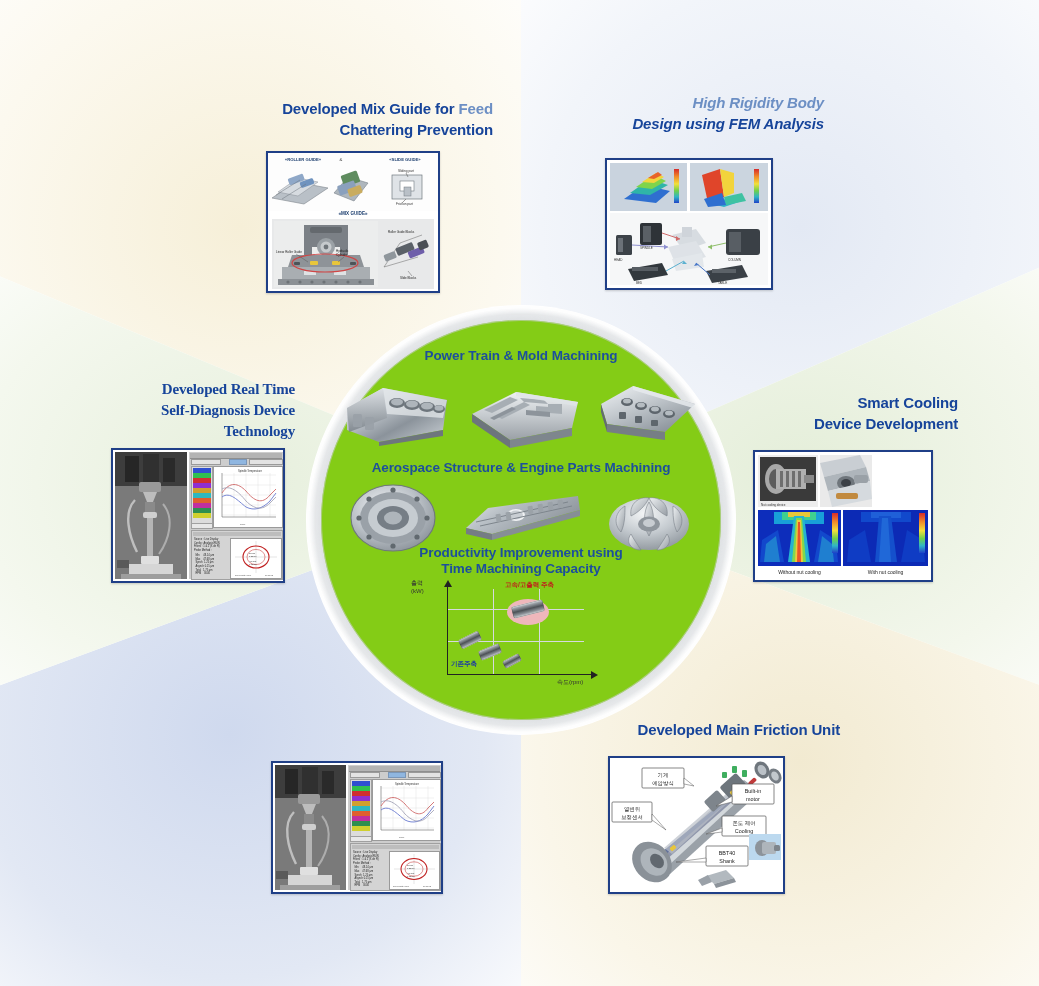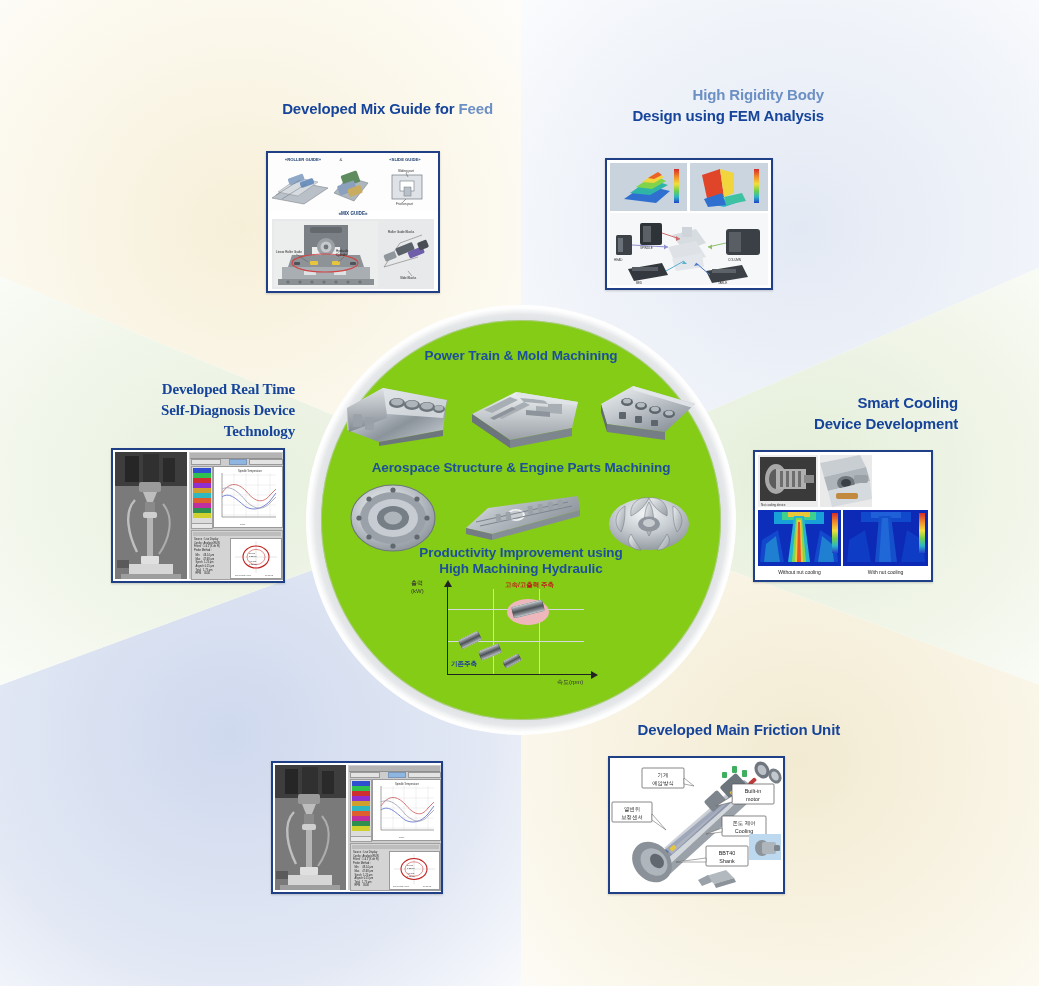--- a/index.html
+++ b/index.html
@@ -317,21 +317,21 @@
               <path d="M52 22 C58 32 58 46 52 56 C46 46 46 32 52 22Z"></path>
             </g>
             <ellipse cx="52" cy="44" rx="11" ry="7.5" fill="#8f969d"></ellipse>
             <ellipse cx="52" cy="43" rx="6" ry="4" fill="#c8cdd2"></ellipse>
           </svg>
         </div>
       </div>
 
       <div class="cc-title t3">
         <div>Productivity Improvement using</div>
-        <div>High Machining Hydraulic</div>
+        <div>Time Machining Capacity</div>
       </div>
 
       <div class="minichart">
         <div class="mc-lbl" style="left:0;top:4px;">출력</div>
         <div class="mc-lbl" style="left:0;top:13px;">(kW)</div>
 
         <div class="mc-axis" style="left:36px;top:12px;width:1.4px;height:88px;"></div>
         <div class="mc-axis" style="left:36px;top:99px;width:146px;height:1.4px;"></div>
 
         <div class="abs" style="left:33px;top:5px;width:0;height:0;border-left:4px solid transparent;border-right:4px solid transparent;border-bottom:7px solid #222;"></div>
@@ -353,20 +353,21 @@
 
         <div class="mc-lbl" style="left:146px;top:103px;">속도(rpm)</div>
       </div>
     </div>
   </div>
 
   <div class="olabel" style="left:193px;top:98px;width:300px;">
     <div>
       <span>Developed Mix Guide for</span><span class="dim"> Feed</span>
     </div>
+    <div>Chattering Prevention</div>
   </div>
 
   <div class="panel" style="left:266px;top:151px;width:174px;height:142px;">
     <div class="panel-in" style="background:#ffffff;">
 
       <div class="abs" style="left:0;top:0;width:170px;height:58px;background:#fdfdfd;">
         <div class="cap abs" style="left:6px;top:4px;width:58px;color:#1b3d6e;font-weight:bold;">«ROLLER GUIDE»</div>
         <div class="cap abs" style="left:68px;top:4px;width:10px;color:#333;">&amp;</div>
         <div class="cap abs" style="left:108px;top:4px;width:58px;color:#1b3d6e;font-weight:bold;">«SLIDE GUIDE»</div>
 
@@ -454,21 +455,21 @@
           <rect x="6" y="26" width="12" height="7" rx="1.6" fill="#8f969c" transform="rotate(-22 12 29)"></rect>
           <rect x="30" y="22" width="16" height="7" rx="1.6" fill="#6f5faa" transform="rotate(-22 38 25)"></rect>
           <rect x="40" y="14" width="10" height="8" rx="1.6" fill="#4a4f55" transform="rotate(-22 45 18)"></rect>
           <text x="22" y="52" font-size="3" fill="#222">Slide Blocks</text>
           <path d="M30 44 L34 49" stroke="#555" stroke-width=".45" fill="none"></path>
         </svg>
       </div>
     </div>
   </div>
 
-  <div class="olabel" style="left:578px;top:84px;width:246px;">
+  <div class="olabel" style="left:578px;top:92px;width:246px;font-style:italic;">
     <div class="dim">High Rigidity Body</div>
     <div>Design using FEM Analysis</div>
   </div>
 
   <div class="panel" style="left:605px;top:158px;width:168px;height:132px;">
     <div class="panel-in" style="background:#ffffff;">
 
       <div class="abs" style="left:3px;top:3px;width:77px;height:48px;background:#c9d3de;overflow:hidden;">
         <svg width="77" height="48" viewBox="0 0 77 48">
           <rect width="77" height="48" fill="#c9d3de"></rect>

